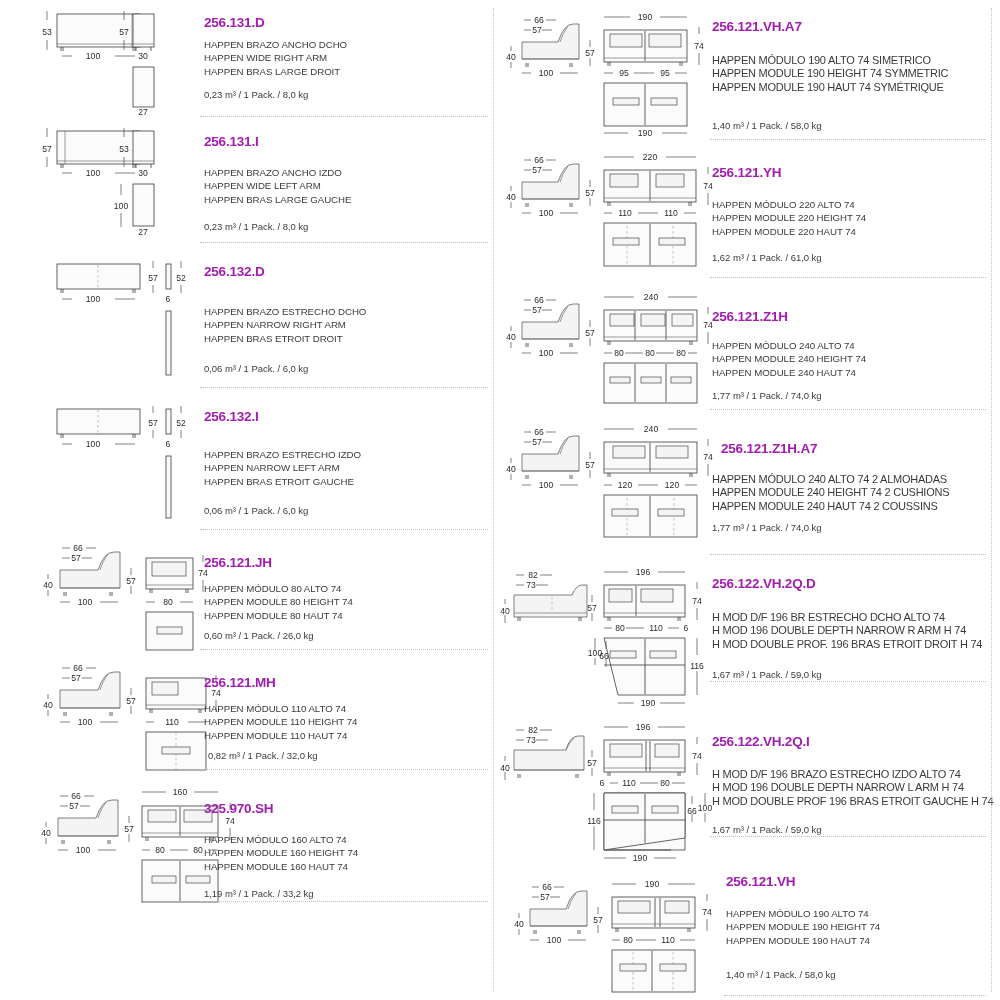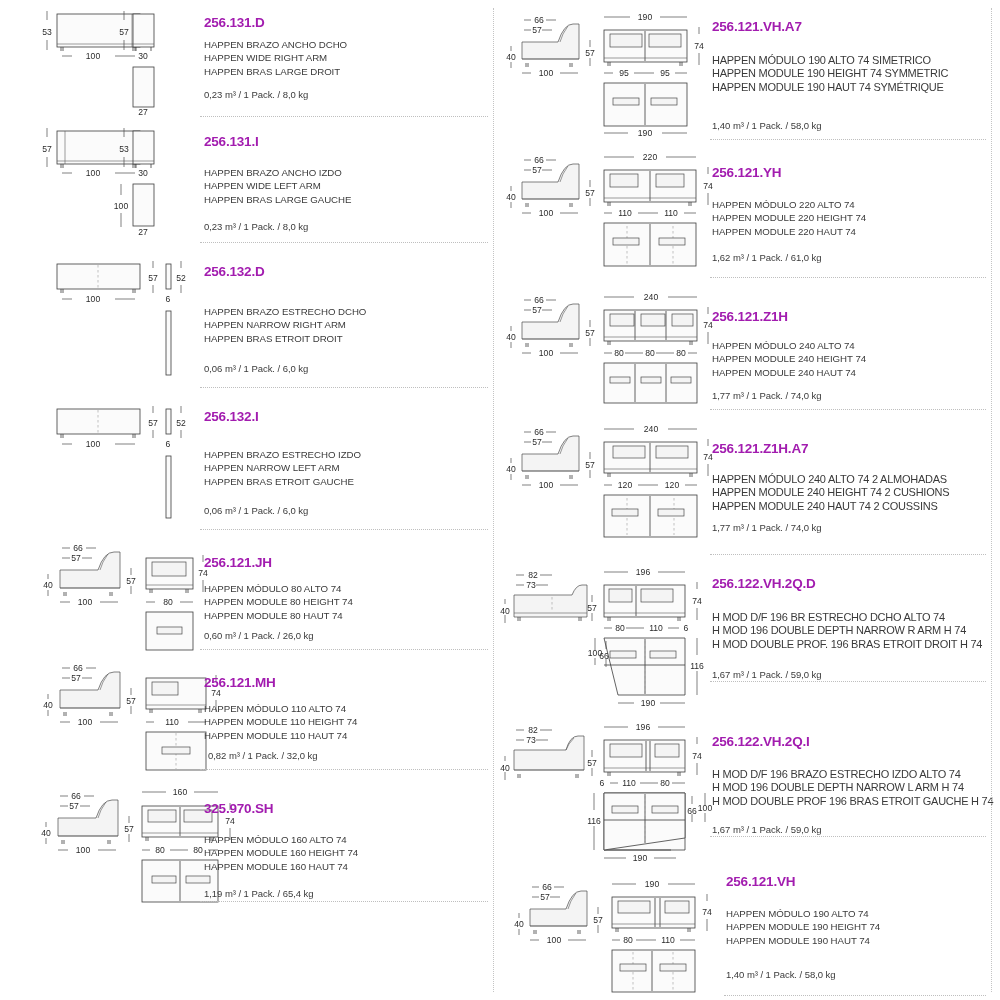--- a/index.html
+++ b/index.html
@@ -335,21 +335,21 @@
           <rect class="fillsoft" x="186" y="106" width="24" height="7"></rect>
         </svg>
       </div>
       <div class="info">
         <div class="code" style="position:absolute;top:32px;left:0;">325.970.SH</div>
         <div style="position:absolute;top:63px;left:0;">
           <div class="desc">HAPPEN MÓDULO 160 ALTO 74</div>
           <div class="desc">HAPPEN MODULE 160 HEIGHT 74</div>
           <div class="desc">HAPPEN MODULE 160 HAUT 74</div>
         </div>
-        <div class="pack" style="position:absolute;top:118px;left:0;">1,19 m³ / 1 Pack. / 65,4 kg</div>
+        <div class="pack" style="position:absolute;top:118px;left:0;">1,19 m³ / 1 Pack. / 33,2 kg</div>
       </div>
       <div class="sep"></div>
     </div>
 
   </div>
 
   <div class="col col-right">
 
     <div class="row" style="top:0px;height:140px;">
       <div class="draw">
@@ -541,21 +541,21 @@
           <text class="dim mid" x="172" y="78">120</text>
           <rect class="fillbox" x="104" y="85" width="93" height="42"></rect>
           <path class="ln" d="M150 86 V126"></path>
           <path class="dash" d="M127 88 V125"></path>
           <path class="dash" d="M174 88 V125"></path>
           <rect class="fillsoft" x="112" y="99" width="26" height="7"></rect>
           <rect class="fillsoft" x="158" y="99" width="26" height="7"></rect>
         </svg>
       </div>
       <div class="info">
-        <div class="code" style="position:absolute;top:32px;left:0;">256.121.Z1H.A7</div>
+        <div class="code" style="position:absolute;top:32px;left:9px;">256.121.Z1H.A7</div>
         <div style="position:absolute;top:63px;left:0;">
           <div class="desc small">HAPPEN MÓDULO 240 ALTO 74 2 ALMOHADAS</div>
           <div class="desc small">HAPPEN MODULE 240 HEIGHT 74 2 CUSHIONS</div>
           <div class="desc small">HAPPEN MODULE 240 HAUT 74 2 COUSSINS</div>
         </div>
         <div class="pack" style="position:absolute;top:112px;left:0;">1,77 m³ / 1 Pack. / 74,0 kg</div>
       </div>
       <div class="sep"></div>
     </div>
 

